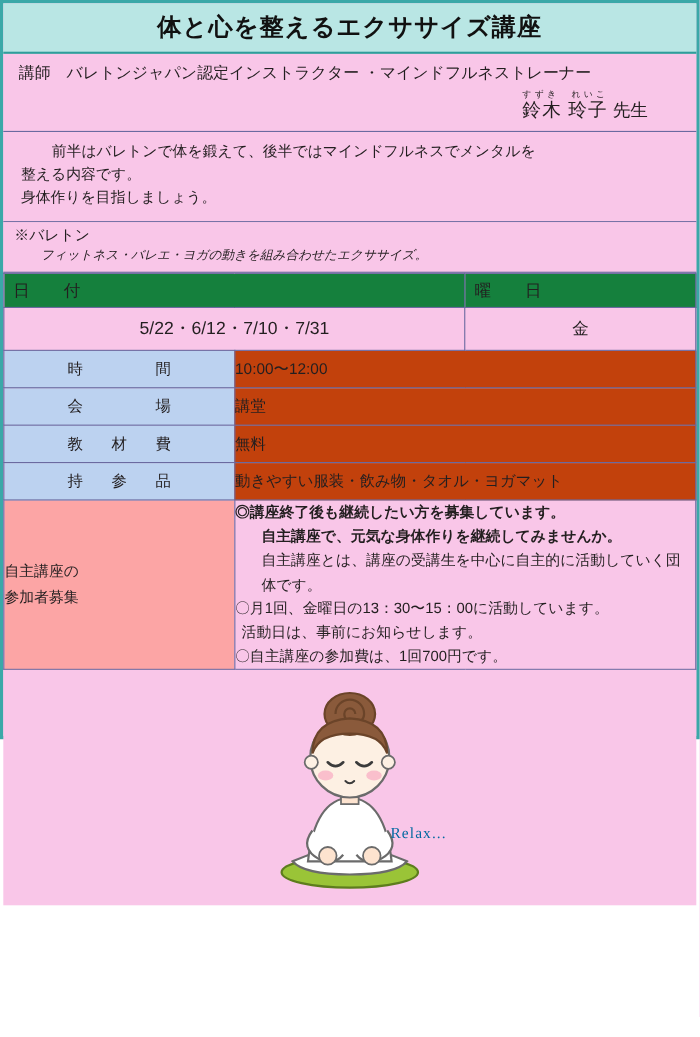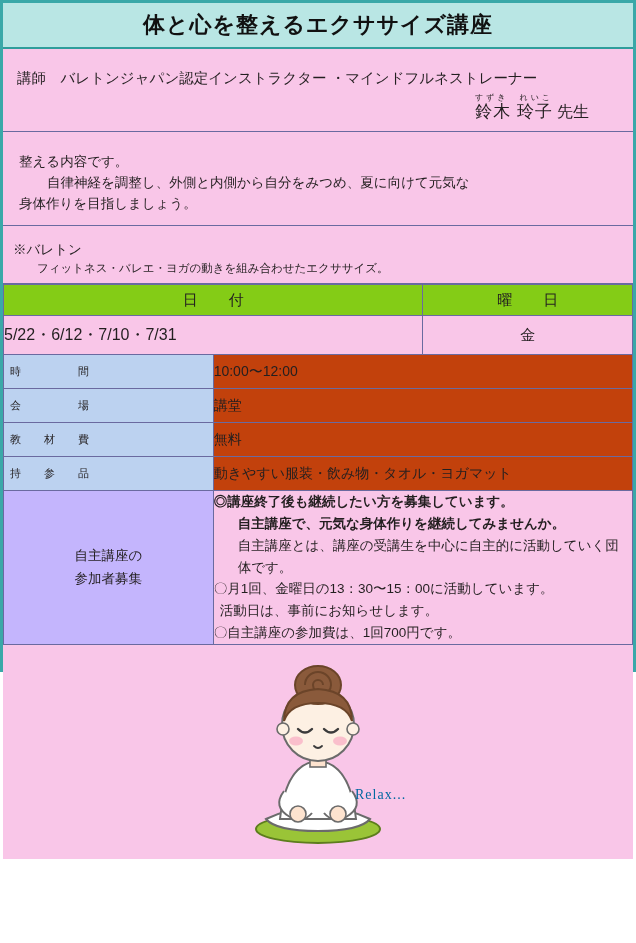--- a/index.html
+++ b/index.html
@@ -35,34 +35,33 @@
     font-size: 22px;
     font-weight: bold;
     letter-spacing: 1px;
     color: #111111;
   }
   
   .block {
     border-bottom: 1px solid #6a6aa0;
     background: #f9c6e8;
     box-sizing: border-box;
-    margin-top: 12px;
   }
   .instructor {
     padding: 8px 10px 4px 14px;
     font-size: 14.5px;
   }
   .instructor-name-row {
     text-align: right;
     padding: 2px 44px 8px 0;
     position: relative;
   }
   .ruby-wrap {
     display: inline-block;
-    text-align: right;
+    text-align: left;
     line-height: 1;
   }
   .ruby-small {
     display: block;
     font-size: 8px;
     letter-spacing: 3px;
     margin-bottom: 1px;
   }
   .name-main {
     font-size: 17px;
@@ -82,73 +81,75 @@
   }
   .indent1 { text-indent: 28px; }
   .note-head {
     padding: 3px 10px 0 10px;
     font-size: 13.5px;
   }
   .note-body {
     padding: 1px 10px 6px 34px;
     font-size: 11.5px;
     line-height: 1.5;
+    font-style: italic;
   }
   .note-body2 {
     padding: 1px 10px 6px 34px;
     font-size: 12px;
     line-height: 1.55;
   }
   
   table.info {
     width: 100%;
     border-collapse: collapse;
     table-layout: fixed;
   }
   table.info td {
     border: 1px solid #6a6aa0;
     padding: 0;
   }
   .hdr-cell {
-    background: #84cc16;
-    text-align: center;
+    background: #15803d;
+    text-align: left;
     font-size: 15px;
     height: 30px;
     letter-spacing: 8px;
     text-indent: 8px;
   }
   .date-cell {
     background: #f9c6e8;
+    text-align: center;
     font-size: 16px;
     height: 38px;
   }
   .day-cell {
     background: #f9c6e8;
     text-align: center;
     font-size: 15px;
     height: 38px;
   }
   .lbl-cell {
     background: #bcd2f0;
-    text-align: left;
-    font-size: 11px;
+    text-align: center;
+    font-size: 14px;
     height: 33px;
     letter-spacing: 6px;
     text-indent: 6px;
     width: 114px;
   }
   .val-cell {
     background: #c2410c;
     font-size: 14px;
     height: 33px;
     padding-left: 8px;
   }
   .rec-lbl {
-    background: #c4b5fd;
-    text-align: center;
+    background: #fca5a5;
+    text-align: left;
     font-size: 13.5px;
     line-height: 1.7;
     vertical-align: middle;
   }
   .rec-val {
     background: #f9c6e8;
     font-size: 13.5px;
     line-height: 1.62;
     padding: 7px 8px 8px 10px;
     vertical-align: top;
@@ -193,22 +194,22 @@
     <div class="instructor">講師　バレトンジャパン認定インストラクター ・マインドフルネストレーナー</div>
     <div class="instructor-name-row">
       <span class="ruby-wrap">
         <span class="ruby-small">すずき　れいこ</span>
         <span class="name-main">鈴木 玲子</span>
       </span><span class="name-suffix">先生</span>
     </div>
   </div>
 
   <div class="block desc">
+    <p class="indent1">前半はバレトンで体を鍛えて、後半ではマインドフルネスでメンタルを</p>
     <p>整える内容です。</p>
-    <p class="indent1">自律神経を調整し、外側と内側から自分をみつめ、夏に向けて元気な</p>
     <p>身体作りを目指しましょう。</p>
   </div>
 
   <div class="block">
     <div class="note-head">※バレトン</div>
     <div class="note-body">フィットネス・バレエ・ヨガの動きを組み合わせたエクササイズ。</div>
   </div>
 
 
   <table class="info">

